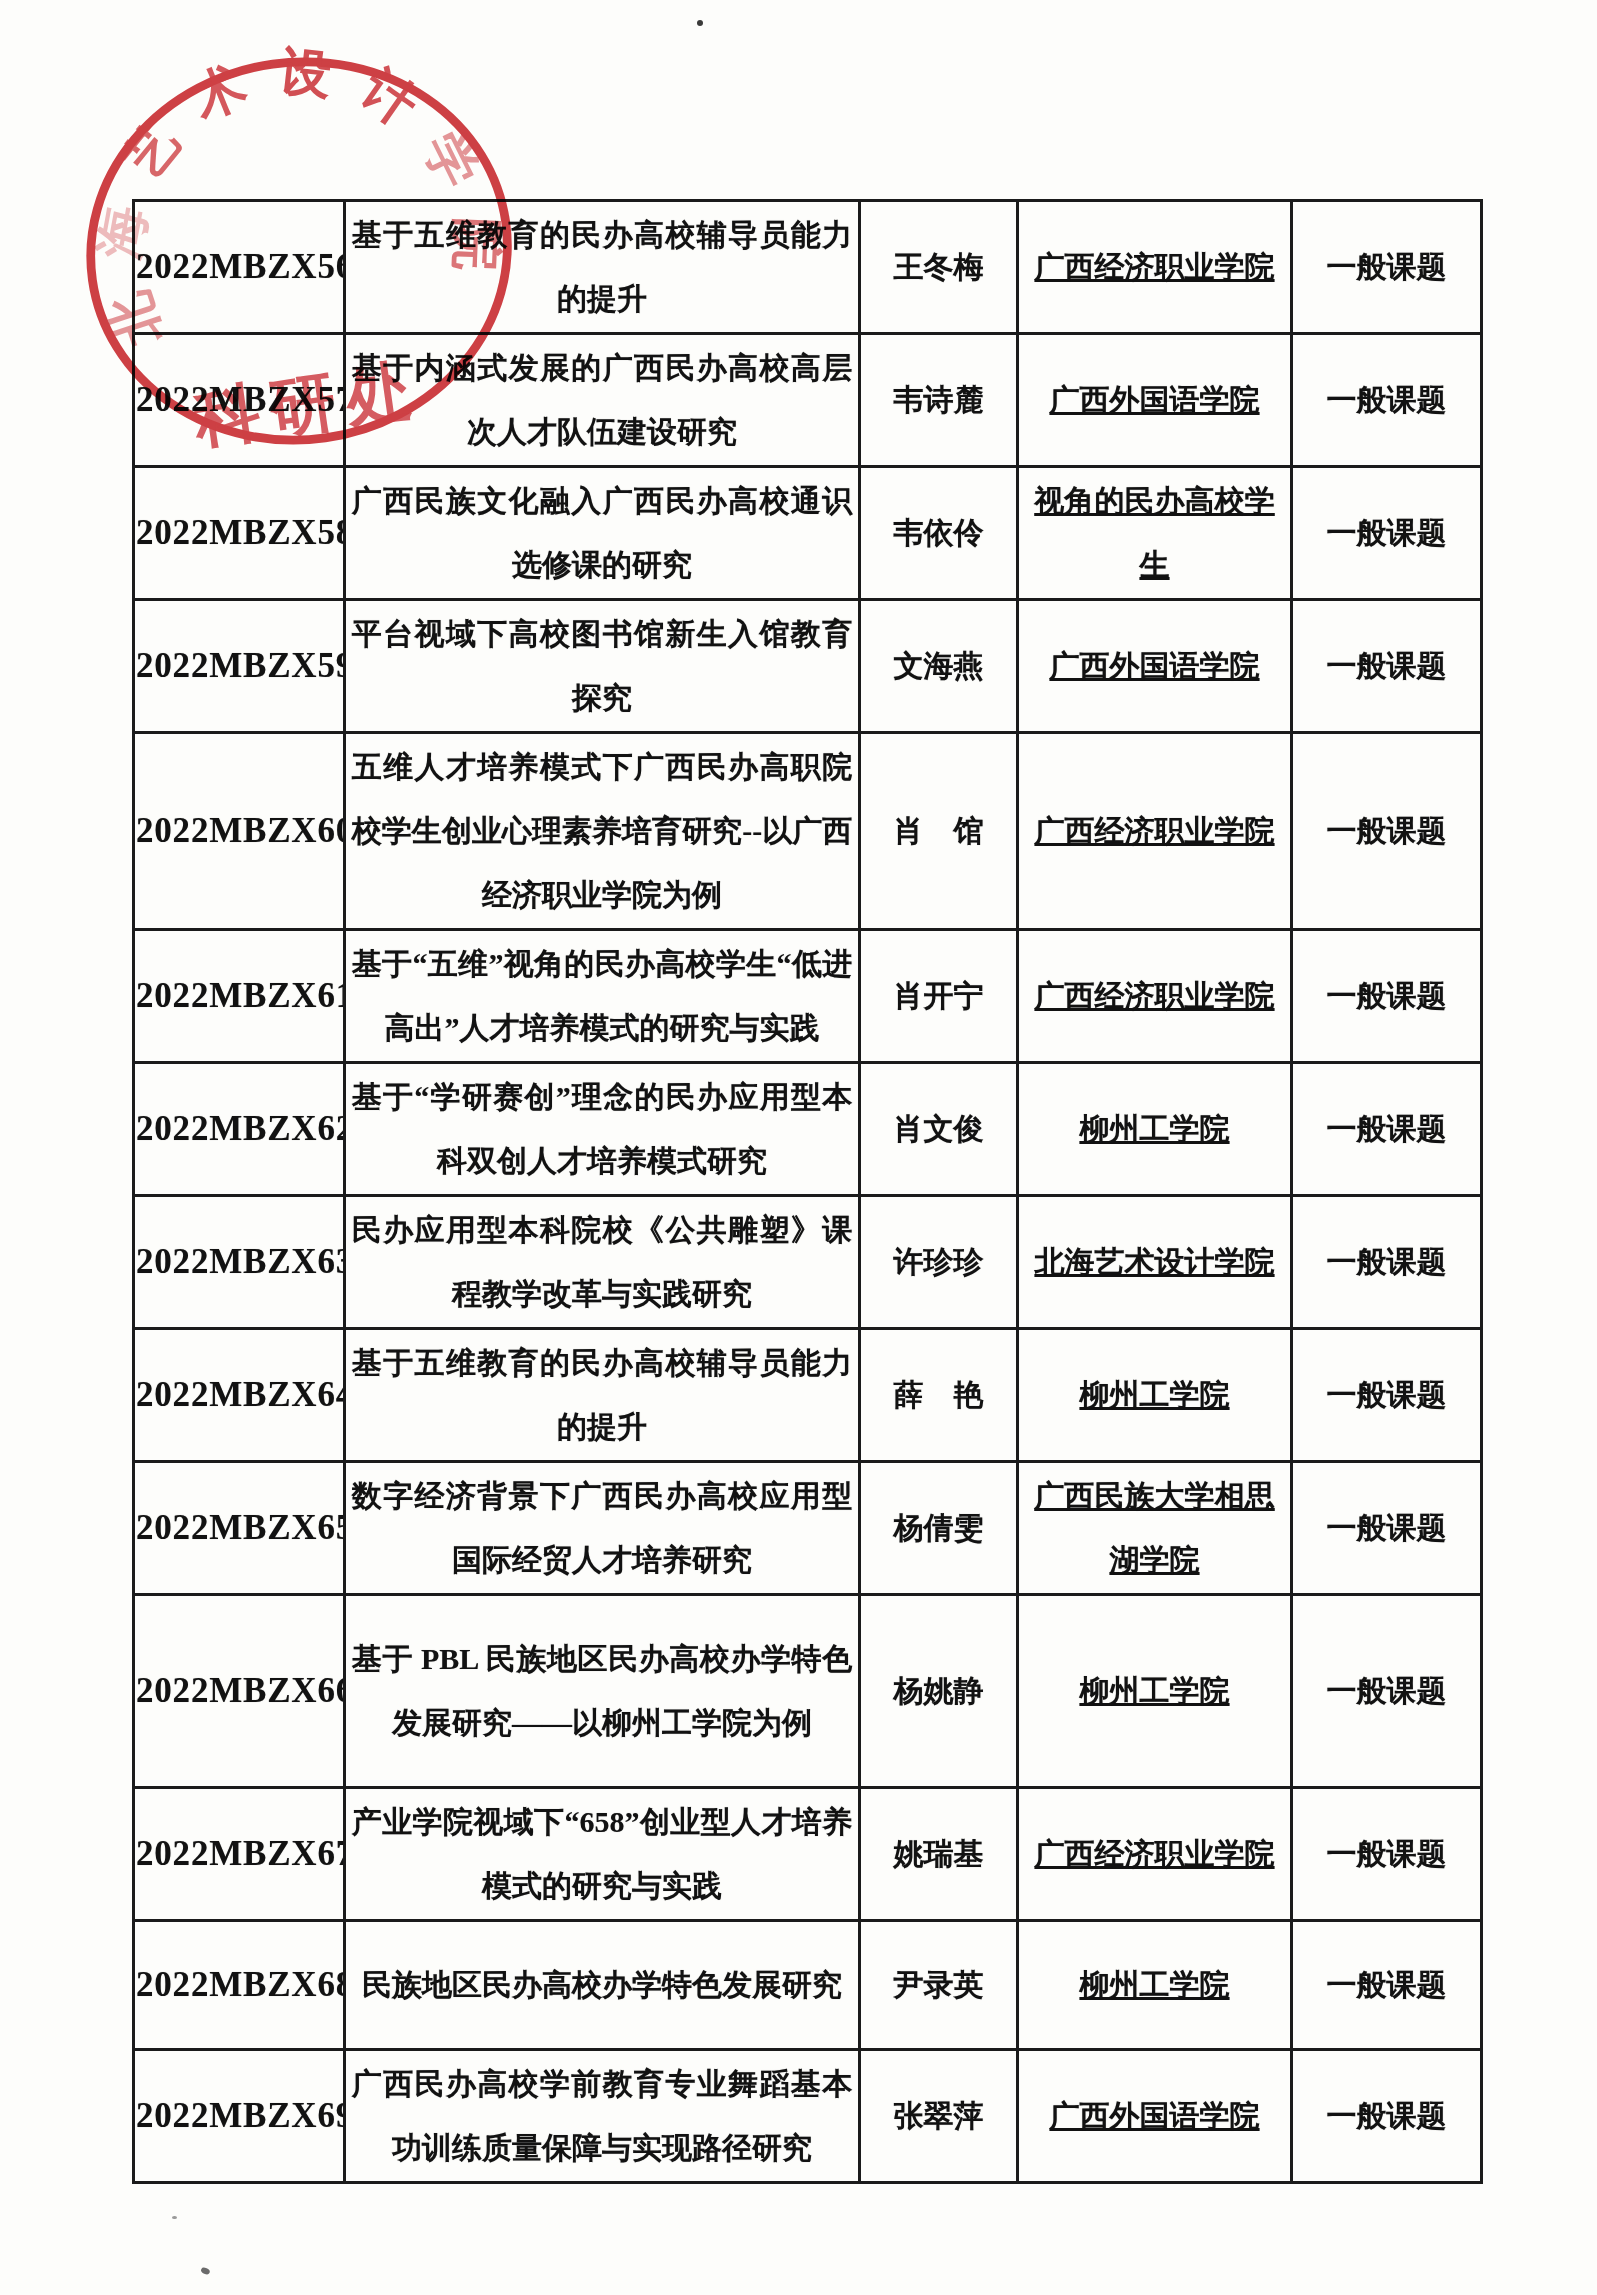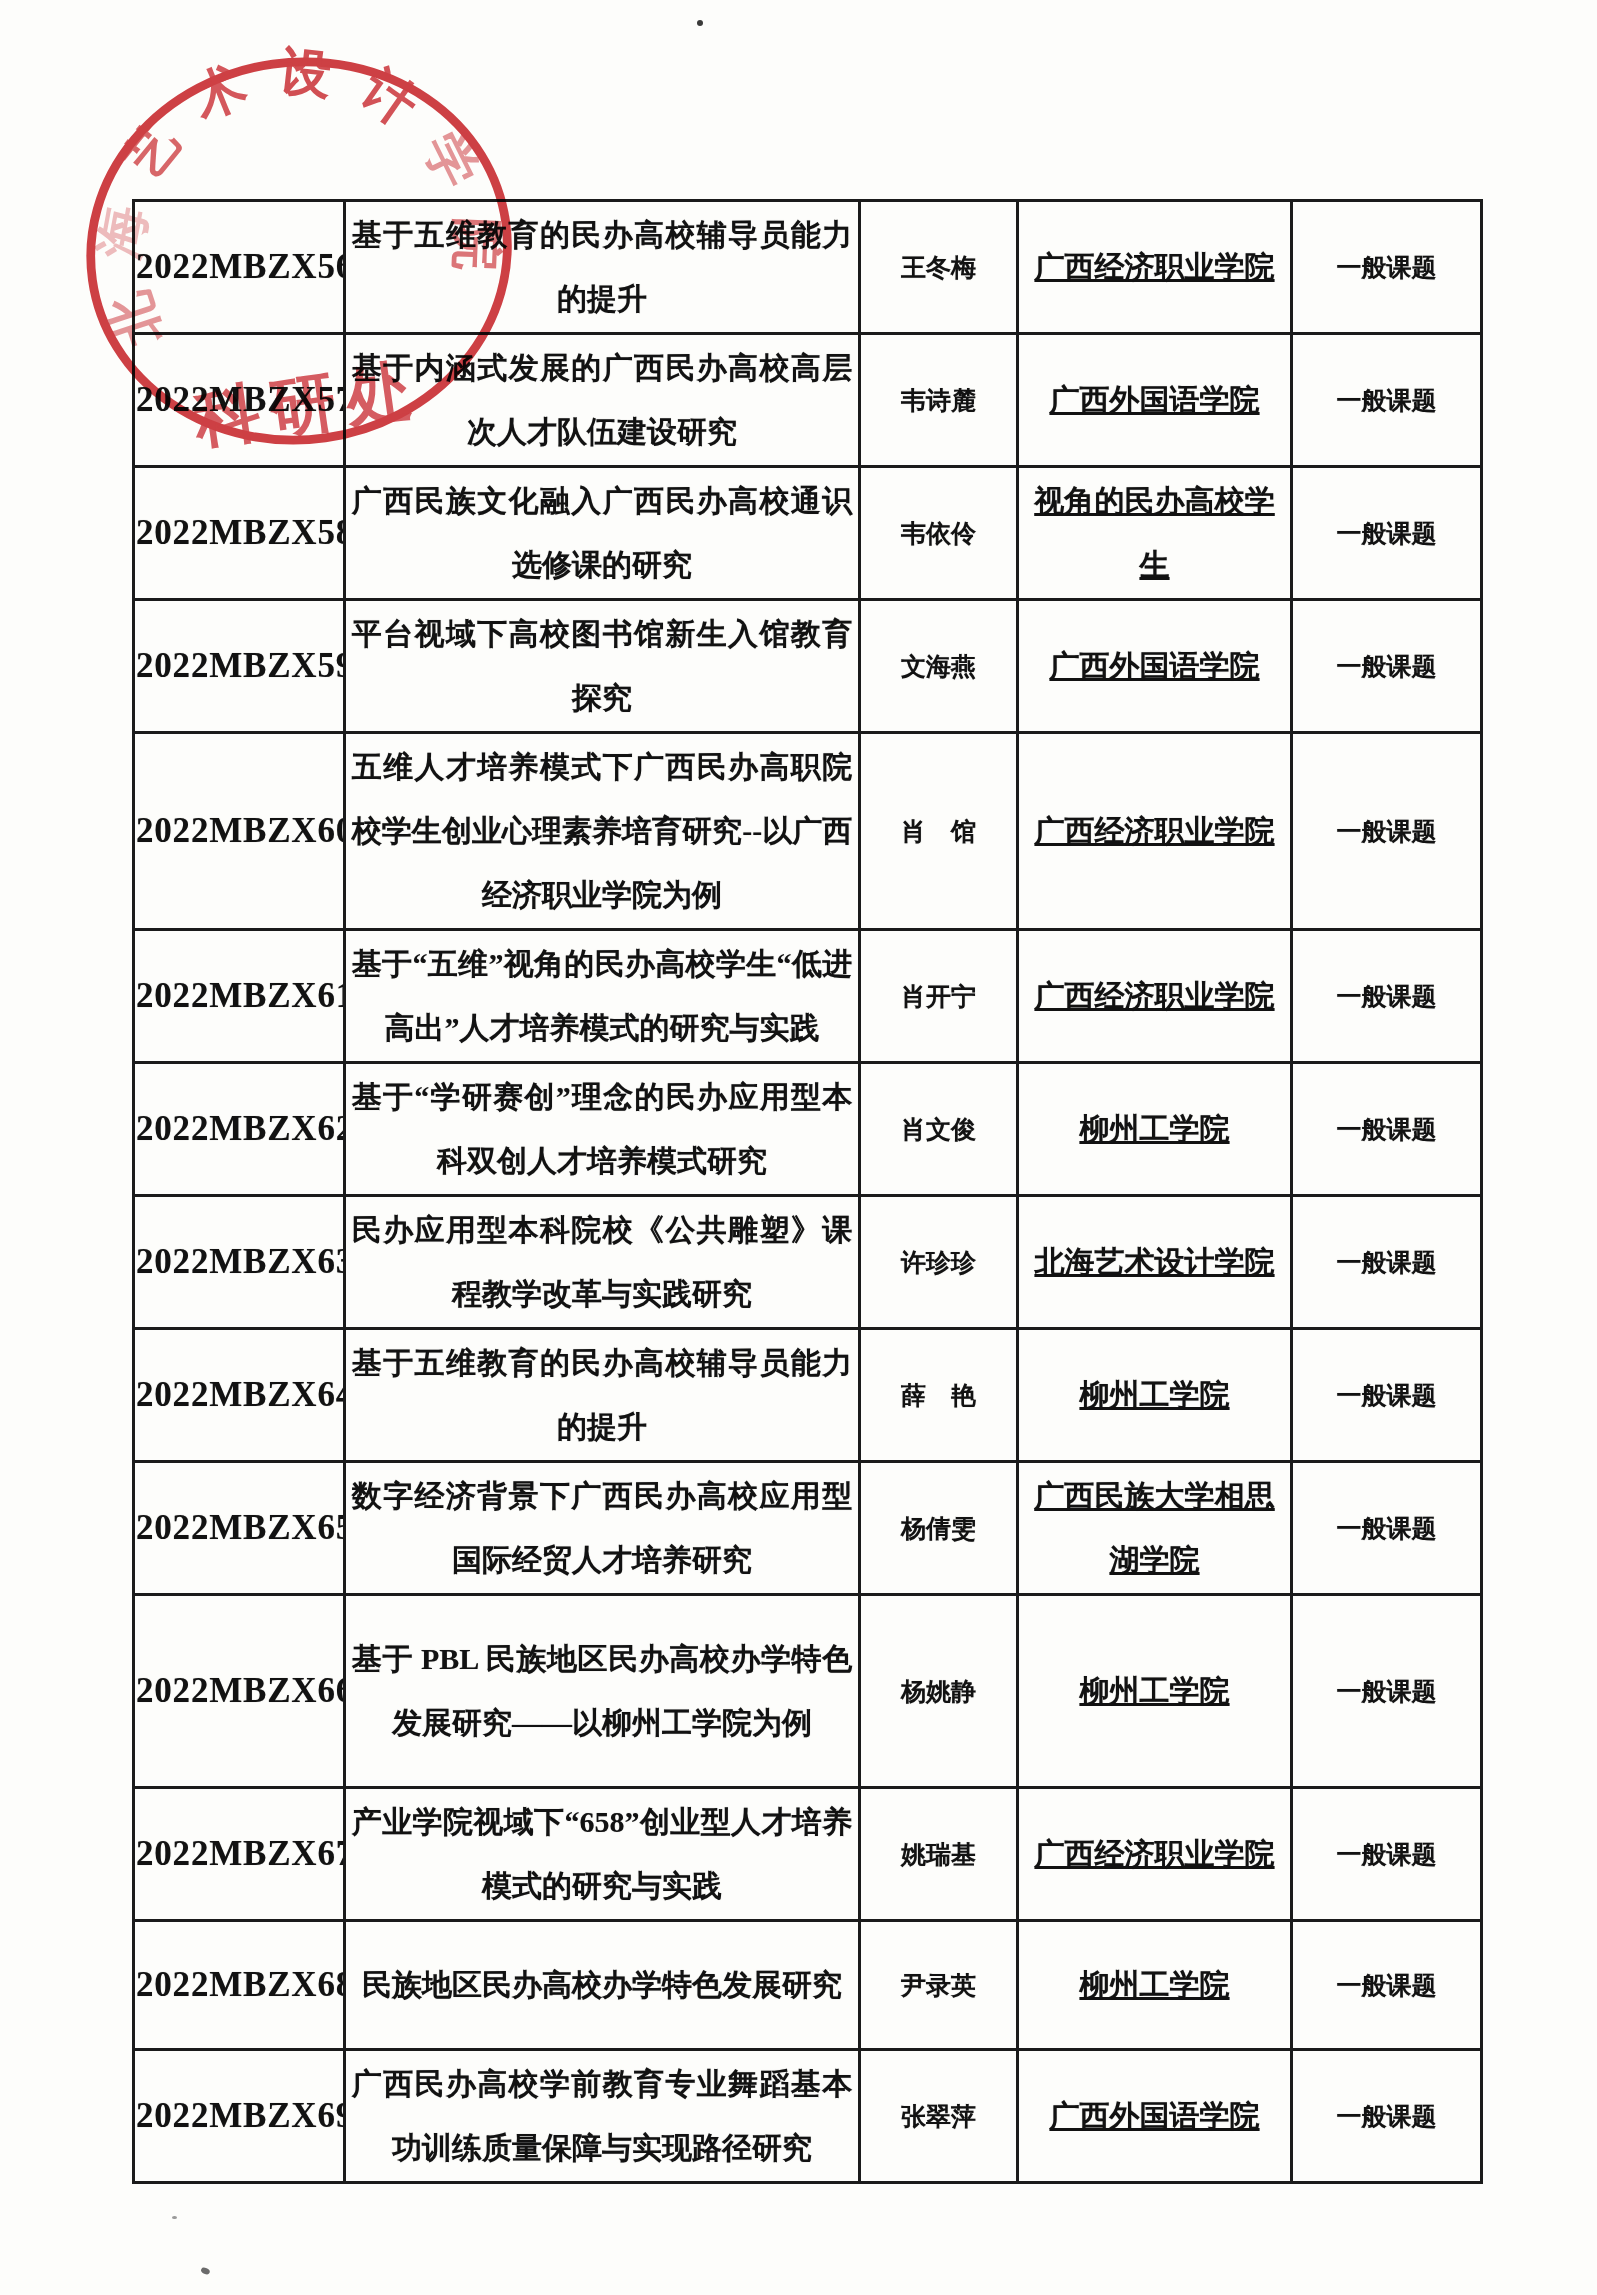--- a/index.html
+++ b/index.html
@@ -20,21 +20,21 @@
   table.grid td{
     border:3.2px solid #1b1b1b;
     vertical-align:middle;text-align:center;
     color:#121212;
     text-shadow:0 0 0.8px rgba(25,25,25,.4);
     overflow:hidden;
   }
   tr.row{height:129px;}
   tr.row.tall{height:193px;}
   .c-id{font-size:35px;font-weight:600;letter-spacing:0.8px;font-family:"Liberation Serif",serif;}
-  .cjk{font-size:25px;font-weight:700;}
+  .cjk{font-size:30px;font-weight:700;}
   .just{
     text-align:justify;text-align-last:center;
     text-justify:inter-character;
     word-break:break-all;
     line-height:64px;
     padding:0 4.8px;
     font-size:30px;font-weight:700;
   }
   .inst{padding:0 14.3px;text-decoration:underline;}
   

